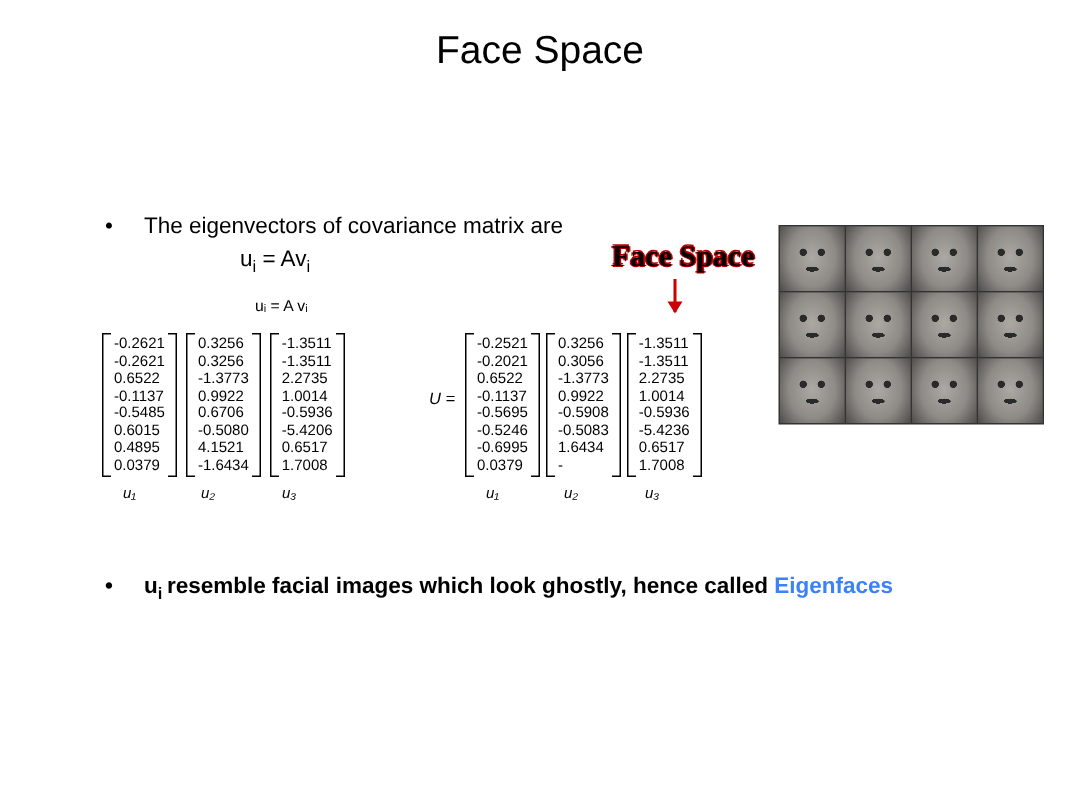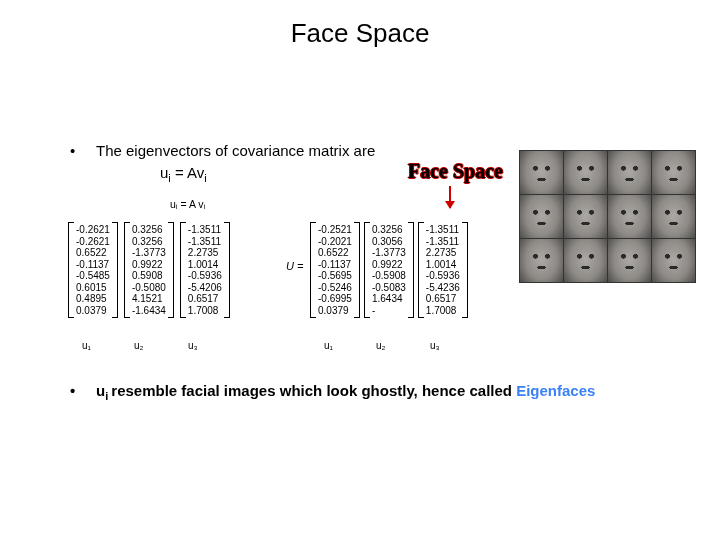--- a/index.html
+++ b/index.html
@@ -67,21 +67,21 @@
   .col {
     display: flex;
     flex-direction: column;
     padding: 2px 2px;
     line-height: 1.15;
   }
   .veclabel {
     position: absolute;
     font-size: 10px;
     top: 324px;
-    margin-top: 16px;
+    font-style: italic;
   }
   .ueq {
     position: absolute;
     top: 260px;
     left: 286px;
     font-size: 11px;
     font-style: italic;
   }
   .vectors-area2 {
     position: absolute;
@@ -174,21 +174,21 @@
     </div>
     <div class="bracket r"></div>
   </div>
   <div class="vec">
     <div class="bracket l"></div>
     <div class="col">
       <span>0.3256</span>
         <span>0.3256</span>
         <span>-1.3773</span>
         <span>0.9922</span>
-        <span>0.5908</span>
+        <span>0.6706</span>
         <span>-0.5080</span>
         <span>4.1521</span>
         <span>-1.6434</span>
     </div>
     <div class="bracket r"></div>
   </div>
   <div class="vec">
     <div class="bracket l"></div>
     <div class="col">
       <span>-1.3511</span>

